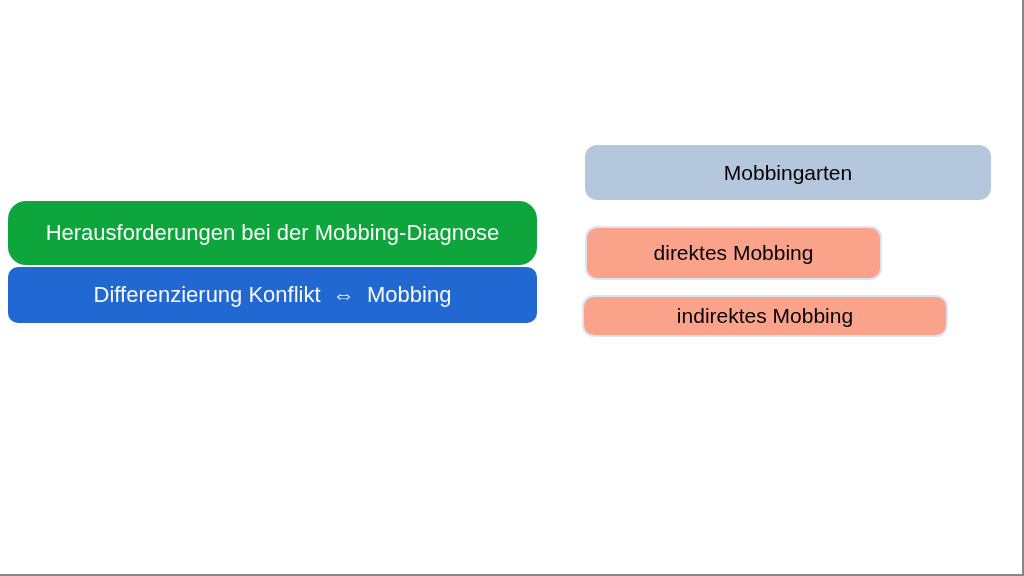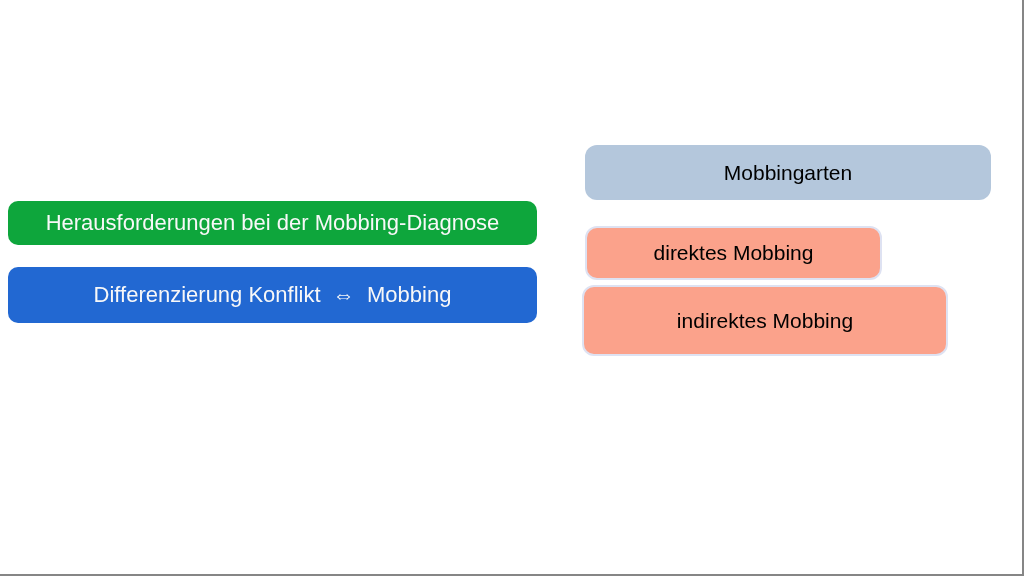--- a/index.html
+++ b/index.html
@@ -22,25 +22,25 @@
     position: absolute;
     display: flex;
     align-items: center;
     justify-content: center;
     text-align: center;
     box-sizing: border-box;
     white-space: pre;
   }
   
   .box-green {
-    left: 8px; top: 201px; width: 529px; height: 44px;
+    left: 8px; top: 201px; width: 529px; height: 64px;
     background: #0ea63c;
     color: #f8f8f8;
     font-size: 22px;
-    border-radius: 10px;
+    border-radius: 18px;
   }
   .box-blue-1 {
     left: 8px; top: 267px; width: 529px; height: 56px;
     background: #2268d2;
     color: #f8f8f8;
     font-size: 22px;
     border-radius: 10px;
   }
   .box-blue-2 {
     left: 6px; top: 331px; width: 532px; height: 55px;
@@ -59,21 +59,21 @@
   }
   .box-salmon-1 {
     left: 585px; top: 226px; width: 297px; height: 54px;
     background: #fba28b;
     color: #000000;
     font-size: 21px;
     border: 2px solid #dee2f2;
     border-radius: 12px;
   }
   .box-salmon-2 {
-    left: 582px; top: 285px; width: 366px; height: 71px;
+    left: 582px; top: 295px; width: 366px; height: 42px;
     background: #fba28b;
     color: #000000;
     font-size: 21px;
     border: 2px solid #dee2f2;
     border-radius: 12px;
   }
 </style>
 </head>
 <body>
 

